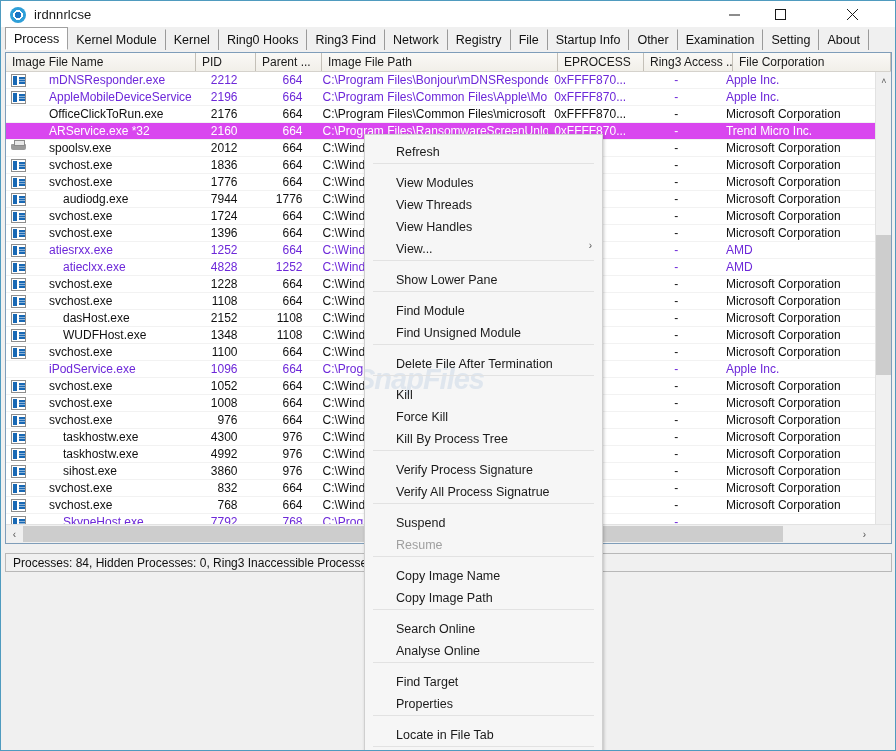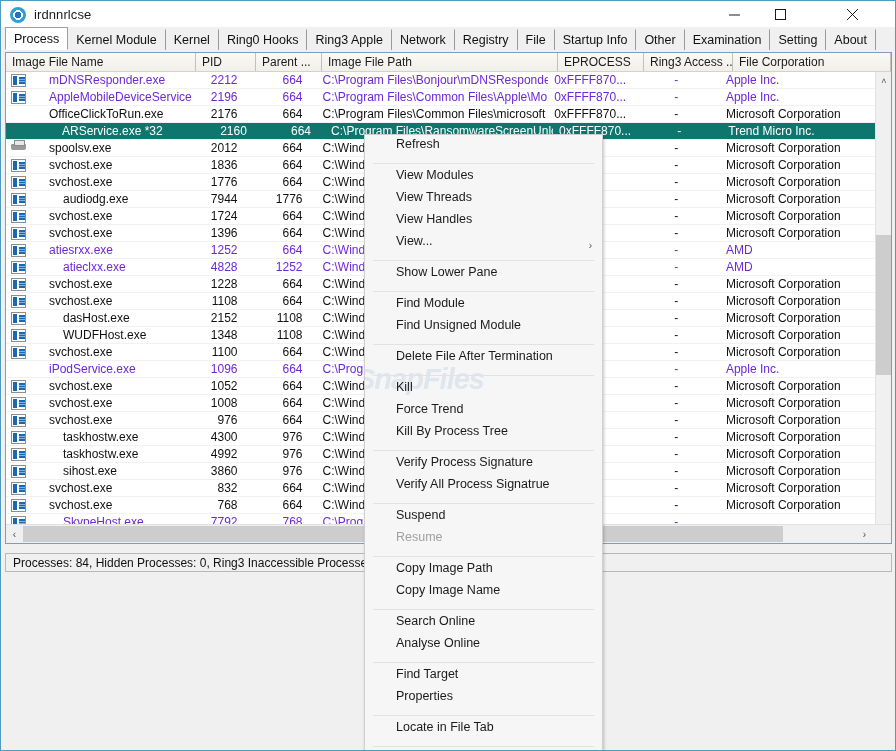--- a/index.html
+++ b/index.html
@@ -98,21 +98,21 @@
 
   
   #rows {
     position: absolute; left: 0; top: 19px; width: 869px; height: 454px;
     overflow: hidden;
   }
   .row {
     height: 17px; display: flex; align-items: center;
     border-bottom: 1px solid #f2f2f2;
   }
-  .row.sel { background: #0f766e; padding-left: 13px; }
+  .row.sel { background: #d946ef; }
   .row.sel .cell { color: #ffffff !important; }
   .cell {
     font-size: 12px; color: #101010;
     height: 17px; display: flex; align-items: center;
     overflow: hidden; white-space: nowrap;
     padding-left: 6px;
   }
   .cell.num { justify-content: flex-end; padding-right: 14px; padding-left: 0; }
   .cell.ctr { justify-content: center; padding-left: 0; }
   .cell.blue { color: #6d28d9; }
@@ -225,21 +225,21 @@
   #ctxmenu {
     position: absolute; left: 363px; top: 133px;
     width: 239px; height: 618px;
     background: #f6f6f6;
     border: 1px solid #cfcfcf;
     box-shadow: 1px 1px 3px rgba(0,0,0,.22);
     z-index: 50;
     overflow: hidden;
   }
   .mi {
-    height: 22px; display: flex; align-items: flex-start;
+    height: 22px; display: flex; align-items: flex-end;
     font-size: 12.5px; color: #1a1a1a;
     padding-left: 31px; position: relative;
   }
   .mi.disabled { color: #a0a0a0; }
   .mi .chev {
     position: absolute; right: 10px; top: 0; height: 22px;
     display: flex; align-items: center; color: #555; font-size: 10px;
   }
   .msep {
     height: 1px; background: #e2e2e2; margin: 4px 8px 4px 8px;
@@ -289,21 +289,21 @@
       <div class="tab">
         <span>Kernel Module</span>
       </div>
       <div class="tab">
         <span>Kernel</span>
       </div>
       <div class="tab">
         <span>Ring0 Hooks</span>
       </div>
       <div class="tab">
-        <span>Ring3 Apple</span>
+        <span>Ring3 Find</span>
       </div>
       <div class="tab">
         <span>Network</span>
       </div>
       <div class="tab">
         <span>Registry</span>
       </div>
       <div class="tab">
         <span>File</span>
       </div>
@@ -772,46 +772,46 @@
         </div>
         <div class="msep"></div>
         <div class="mi">
           <span>Delete File After Termination</span>
         </div>
         <div class="msep"></div>
         <div class="mi">
           <span>Kill</span>
         </div>
         <div class="mi">
-          <span>Force Trend</span>
+          <span>Force Kill</span>
         </div>
         <div class="mi">
           <span>Kill By Process Tree</span>
         </div>
         <div class="msep"></div>
         <div class="mi">
           <span>Verify Process Signature</span>
         </div>
         <div class="mi">
           <span>Verify All Process Signatrue</span>
         </div>
         <div class="msep"></div>
         <div class="mi">
           <span>Suspend</span>
         </div>
         <div class="mi disabled">
           <span>Resume</span>
         </div>
         <div class="msep"></div>
         <div class="mi">
+          <span>Copy Image Name</span>
+        </div>
+        <div class="mi">
           <span>Copy Image Path</span>
         </div>
-        <div class="mi">
-          <span>Copy Image Name</span>
-        </div>
         <div class="msep"></div>
         <div class="mi">
           <span>Search Online</span>
         </div>
         <div class="mi">
           <span>Analyse Online</span>
         </div>
         <div class="msep"></div>
         <div class="mi">
           <span>Find Target</span>

